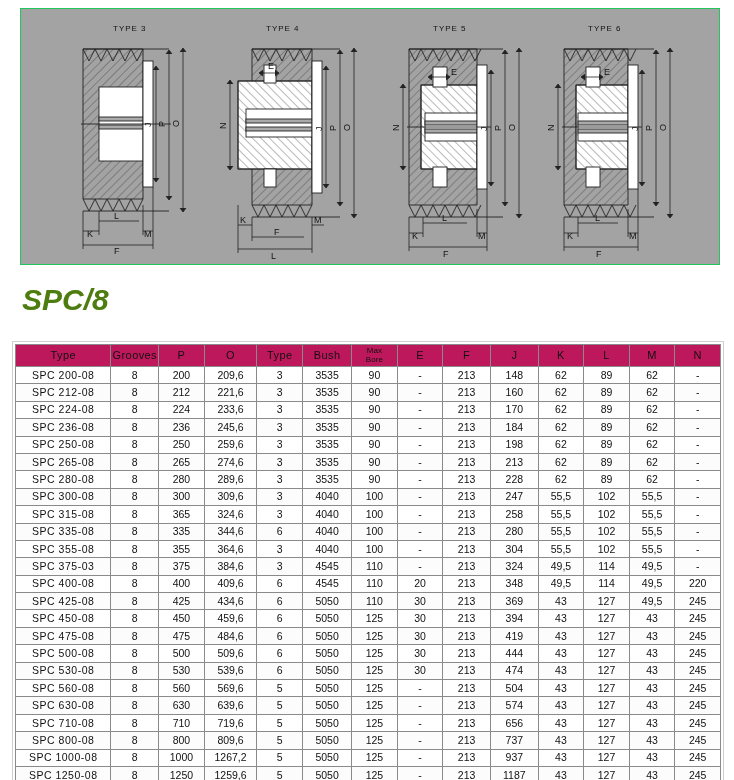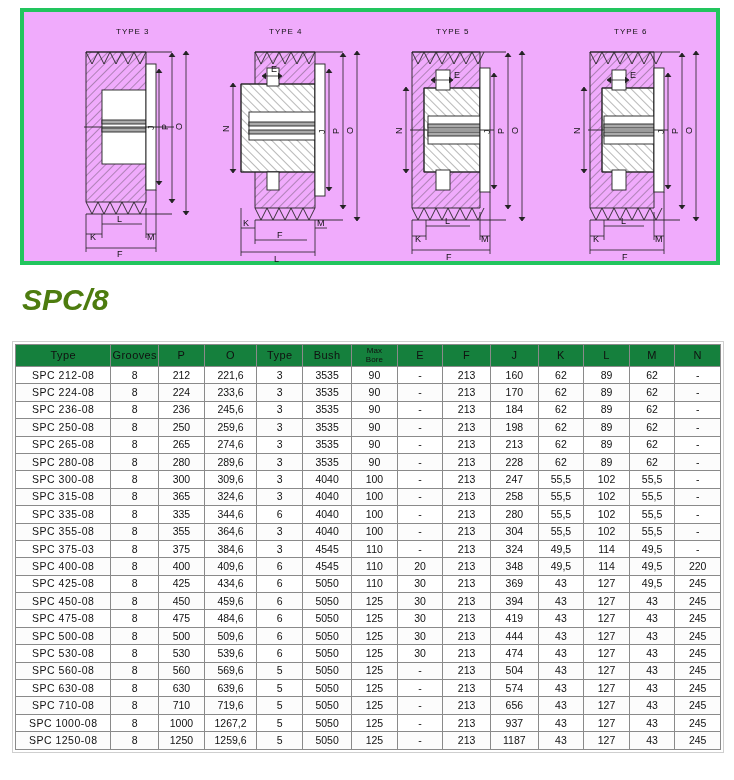--- a/index.html
+++ b/index.html
@@ -15,22 +15,22 @@
     position: relative;
   }
 
   
   #drawings-panel {
     position: absolute;
     left: 20px;
     top: 8px;
     width: 700px;
     height: 257px;
-    border: 4px solid #22c55e;
-    background: #f0abfc;
+    border: 1px solid #22c55e;
+    background: #a3a3a3;
     box-sizing: border-box;
   }
   .figure {
     position: absolute;
     top: 0;
     width: 175px;
     height: 100%;
   }
   .figure svg { display: block; }
 
@@ -70,21 +70,21 @@
     vertical-align: middle;
     color: #101010;
     font-size: 10.5px;
     height: 16.4px;
     padding: 0;
     line-height: 1.05;
     overflow: hidden;
     white-space: nowrap;
   }
   #spec-table thead th {
-    background: #15803d;
+    background: #be185d;
     font-weight: normal;
     height: 21px;
     font-size: 11px;
     letter-spacing: 0.4px;
   }
   #spec-table thead th.two-line {
     font-size: 8px;
     line-height: 1.12;
     letter-spacing: 0.1px;
   }
@@ -264,21 +264,21 @@
         <line x1="96" y1="200" x2="96" y2="228"></line>
         <line x1="106" y1="180" x2="106" y2="242"></line>
       </g>
       <text x="31" y="230" font-size="9" fill="#111">K</text>
       <text x="61" y="212" font-size="9" fill="#111">L</text>
       <text x="97" y="230" font-size="9" fill="#111">M</text>
       <text x="62" y="248" font-size="9" fill="#111">F</text>
     </svg>
   </div>
 
-  <div class="figure" style="left:538px;text-decoration:underline;">
+  <div class="figure" style="left:515px;text-decoration:underline;">
     <svg width="175" height="257" viewBox="0 0 175 257">
       <text x="52" y="22" font-size="8" font-family="Liberation Sans, sans-serif" fill="#111" letter-spacing="1">TYPE 6</text>
       <g stroke="#222" stroke-width="0.9" fill="none">
         <path d="M28,40 L28,196 L92,196 L92,40 Z" fill="url(#h1)"></path>
         <rect x="40" y="76" width="52" height="84" fill="#fff"></rect>
         <path d="M40,76 L92,76 L92,160 L40,160 Z" fill="url(#h2)"></path>
         <rect x="42" y="104" width="50" height="28" fill="#fff"></rect>
         <rect x="42" y="112" width="50" height="4" fill="#aaa"></rect>
         <rect x="42" y="120" width="50" height="4" fill="#aaa"></rect>
         <rect x="92" y="56" width="10" height="124" fill="#fff"></rect>
@@ -360,20 +360,36 @@
         <th>F</th>
         <th>J</th>
         <th>K</th>
         <th>L</th>
         <th>M</th>
         <th>N</th>
       </tr>
     </thead>
     <tbody id="spec-table-body">
         <tr>
+          <td class="type-name">SPC 200-08</td>
+          <td>8</td>
+          <td>200</td>
+          <td>209,6</td>
+          <td>3</td>
+          <td>3535</td>
+          <td>90</td>
+          <td class=" dash">-</td>
+          <td>213</td>
+          <td>148</td>
+          <td>62</td>
+          <td>89</td>
+          <td>62</td>
+          <td class=" dash">-</td>
+        </tr>
+        <tr>
           <td class="type-name">SPC 212-08</td>
           <td>8</td>
           <td>212</td>
           <td>221,6</td>
           <td>3</td>
           <td>3535</td>
           <td>90</td>
           <td class=" dash">-</td>
           <td>213</td>
           <td>160</td>
@@ -680,20 +696,36 @@
           <td>125</td>
           <td class=" dash">-</td>
           <td>213</td>
           <td>656</td>
           <td>43</td>
           <td>127</td>
           <td>43</td>
           <td>245</td>
         </tr>
         <tr>
+          <td class="type-name">SPC 800-08</td>
+          <td>8</td>
+          <td>800</td>
+          <td>809,6</td>
+          <td>5</td>
+          <td>5050</td>
+          <td>125</td>
+          <td class=" dash">-</td>
+          <td>213</td>
+          <td>737</td>
+          <td>43</td>
+          <td>127</td>
+          <td>43</td>
+          <td>245</td>
+        </tr>
+        <tr>
           <td class="type-name">SPC 1000-08</td>
           <td>8</td>
           <td>1000</td>
           <td>1267,2</td>
           <td>5</td>
           <td>5050</td>
           <td>125</td>
           <td class=" dash">-</td>
           <td>213</td>
           <td>937</td>

